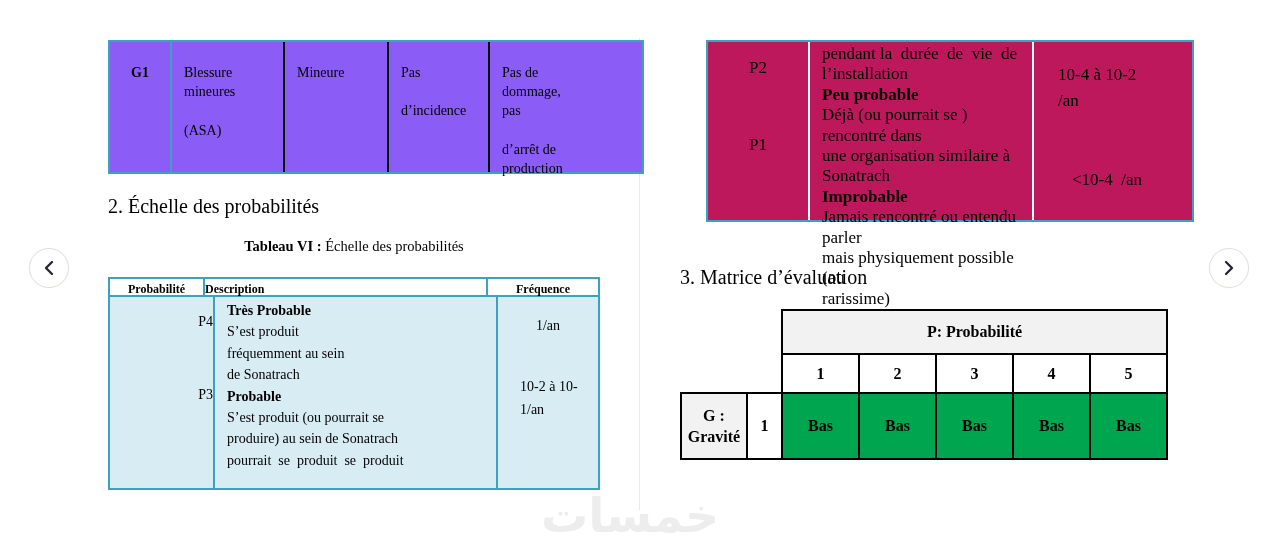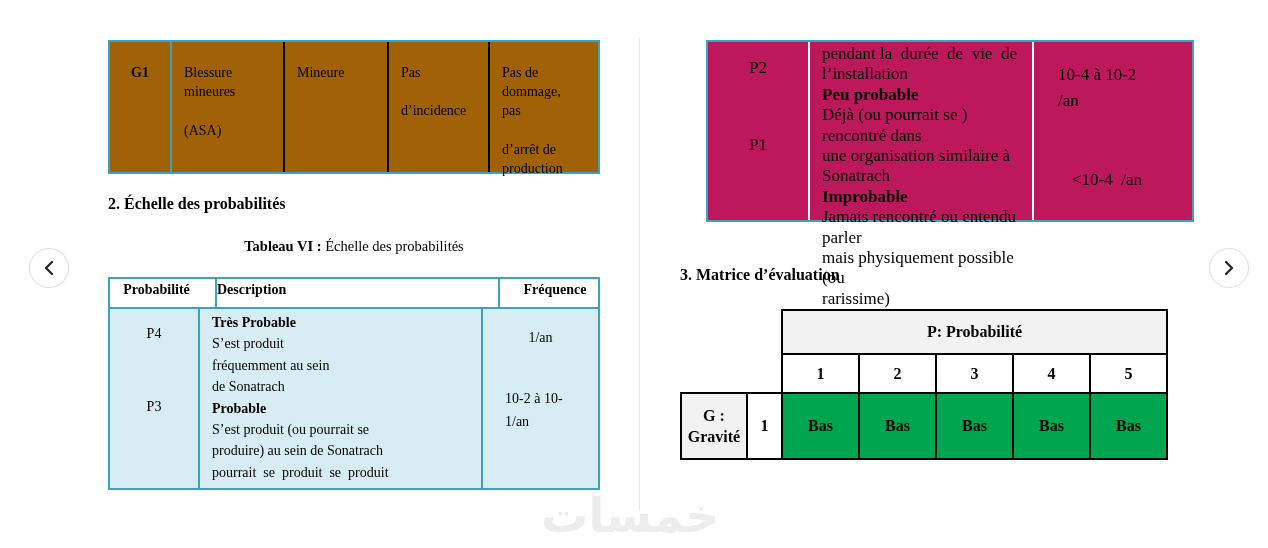--- a/index.html
+++ b/index.html
@@ -25,44 +25,44 @@
     justify-content:center; cursor:pointer; box-shadow:0 0 2px rgba(0,0,0,0.04);
   }
   .nav-prev { left:29px; top:248px; }
   .nav-next { left:1209px; top:248px; }
   .nav-btn svg { display:block; }
 
   
   .tbl { position:absolute; border:2px solid #3aa3bf; display:flex; }
 
   
-  .g1-table { left:108px; top:40px; width:492px; height:134px; background:#a16207; }
+  .g1-table { left:108px; top:40px; width:536px; height:134px; background:#8b5cf6; }
   .g1-cell { padding:21px 8px 0 12px; font-size:14px; line-height:19.2px; }
   .g1-c1 { width:60px; text-align:center; font-weight:700; padding-left:4px; padding-right:4px; }
   .g1-c2 { width:113px; border-left:2px solid #3aa3bf; }
   .g1-c3 { width:104px; border-left:2px solid #000; }
   .g1-c4 { width:101px; border-left:2px solid #000; }
   .g1-c5 { flex:1; border-left:2px solid #000; }
 
   
-  .heading { position:absolute; font-size:16px; font-weight:700; }
+  .heading { position:absolute; font-size:20px; font-weight:400; }
   .h-left  { left:108px; top:195px; }
   .h-right { left:680px; top:266px; }
   .caption { position:absolute; left:108px; top:238px; width:492px; text-align:center; font-size:14.5px; }
   .caption .b { font-weight:700;text-align:center; }
 
   
   .prob-table { left:108px; top:277px; width:492px; height:213px; flex-direction:column; }
-  .prob-head { display:flex; height:30px; background:#fff; border-bottom:2px solid #3aa3bf; font-weight:700; font-size:14px;gap:12px; }
+  .prob-head { display:flex; height:18px; background:#fff; border-bottom:2px solid #3aa3bf; font-weight:700; font-size:12px; }
   .prob-head > div { padding-top:3px; }
   .ph-1 { width:93px; text-align:center; }
   .ph-2 { width:285px; text-align:left; padding-right:18px; border-left:2px solid #3aa3bf; border-right:2px solid #3aa3bf; }
   .ph-3 { flex:1; text-align:center; }
   .prob-body { display:flex; flex:1; background:#d8ecf4; font-size:14px; }
-  .pb-1 { width:88px; text-align:center; }
+  .pb-1 { width:77px; text-align:right;margin-left:26px; }
   .pb-1 .code1 { margin-top:17px; }
   .pb-1 .code2 { margin-top:57px; }
   .pb-2 { width:285px; border-left:2px solid #3aa3bf; border-right:2px solid #3aa3bf; padding:3px 8px 0 12px; line-height:21.4px; }
   .pb-2 .ttl { font-weight:700; }
   .pb-3 { flex:1; }
   .pb-3 .f1 { margin-top:21px; text-align:center; }
   .pb-3 .f2 { margin-top:41px; padding-left:22px; line-height:23px; }
 
   
   .cont-table { left:680px; top:40px; width:488px; height:182px; background:#be185d; font-size:17px;margin-left:26px; }

